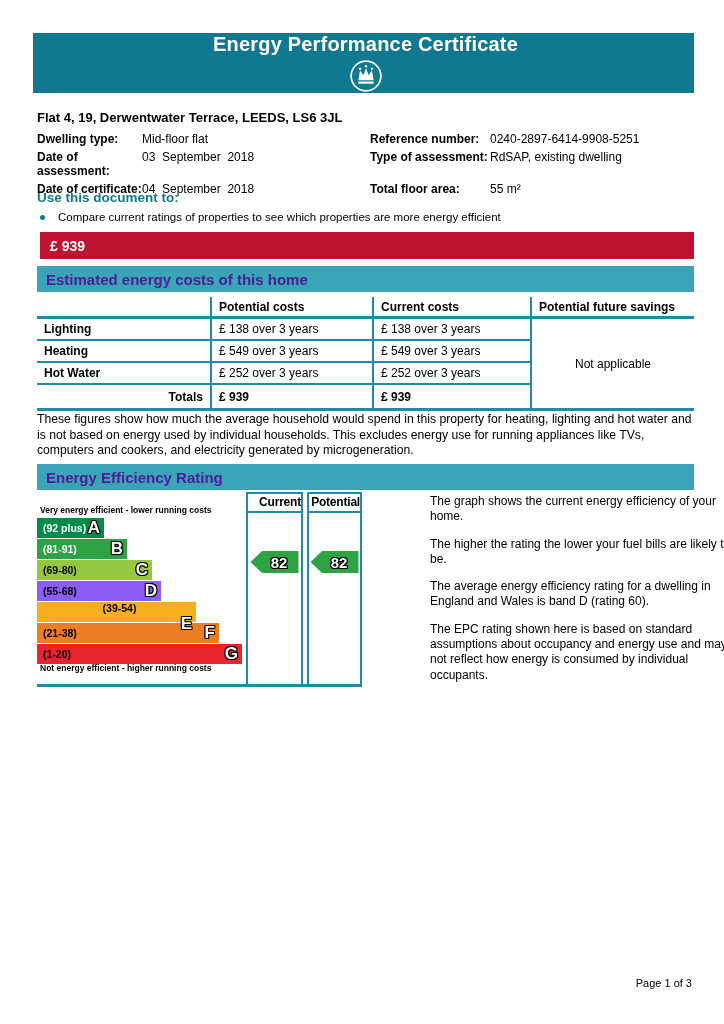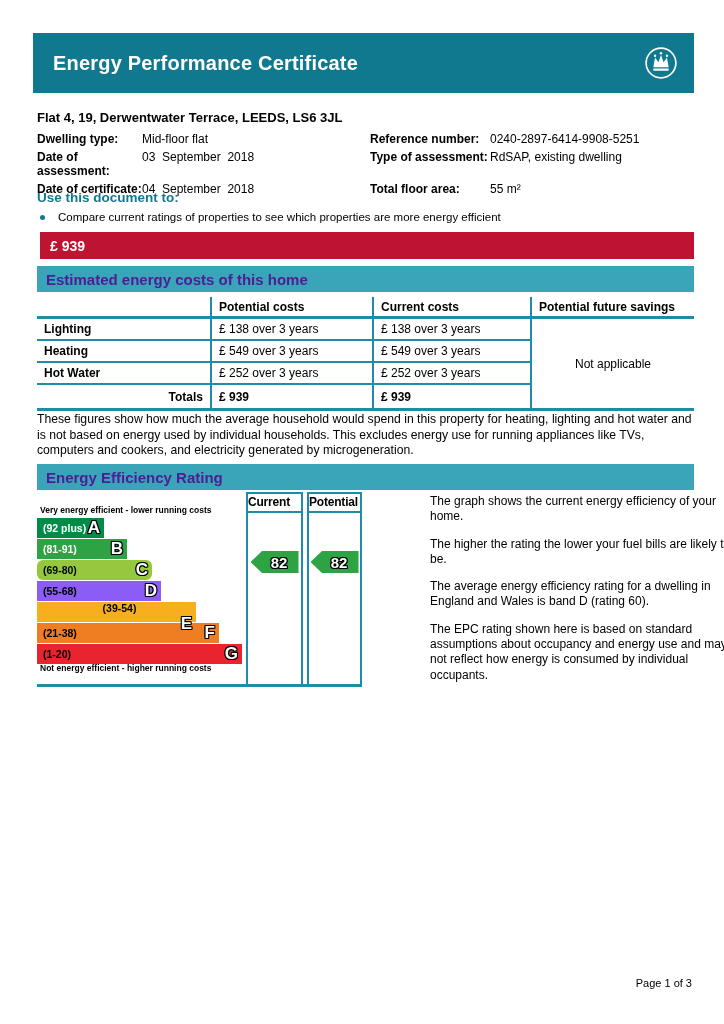--- a/index.html
+++ b/index.html
@@ -10,21 +10,21 @@
     --heading-teal:#10798F;
   }
   *{box-sizing:border-box;margin:0;padding:0;}
   html,body{background:#fff;}
   body{font-family:"Liberation Sans","DejaVu Sans",sans-serif;color:#000;}
   .page{position:relative;width:724px;height:1024px;background:#fff;overflow:hidden;}
 
   
   .header-banner{position:absolute;left:33px;top:33px;width:661px;height:60px;
     background:var(--header-teal);display:flex;align-items:center;justify-content:space-between;
-    padding:0 16px 0 20px;}
+    padding:0 16px 0 20px;flex-direction:column;}
   .header-title{color:#fff;font-size:20px;font-weight:bold;letter-spacing:.2px;}
   .gov-logo{display:flex;align-items:center;gap:7px;}
   .gov-logo svg{display:block;}
   .gov-text{color:#fff;font-size:22px;font-weight:400;letter-spacing:.2px;}
 
   
   .address{position:absolute;left:37px;top:110px;font-size:13px;font-weight:bold;}
   .details{position:absolute;left:37px;top:132px;width:657px;display:grid;
     grid-template-columns:105px 228px 120px auto;row-gap:4px;font-size:12px;}
   .detail-label{font-weight:bold;}
@@ -72,21 +72,21 @@
   .graph{position:absolute;left:0;top:0;width:325px;height:195px;border-bottom:3px solid var(--border-teal);}
   .graph-top-label{position:absolute;left:3px;top:13px;font-size:8.5px;font-weight:bold;}
   .graph-bottom-label{position:absolute;left:3px;top:171px;font-size:8.5px;font-weight:bold;}
   .bands{position:absolute;left:0;top:26px;}
   .band{height:20px;margin-bottom:1px;display:flex;align-items:center;}
   .band-range{font-size:10.5px;font-weight:bold;padding-left:6px;color:#000;}
   .band:nth-child(1) .band-range,.band:nth-child(2) .band-range{color:#fff;}
   .band-letter{margin-left:auto;padding-right:4px;font-size:17px;font-weight:bold;color:#fff;line-height:20px;
     text-shadow:-1px -1px 0 #000,1px -1px 0 #000,-1px 1px 0 #000,1px 1px 0 #000,0 -1px 0 #000,0 1px 0 #000,-1px 0 0 #000,1px 0 0 #000;}
   .col-hdr{position:absolute;top:0;height:25px;border:2px solid var(--border-teal);border-bottom:none;
-    font-size:12px;font-weight:bold;text-align:left;line-height:17px;letter-spacing:-.2px;}
+    font-size:12px;font-weight:bold;text-align:right;line-height:17px;letter-spacing:-.2px;}
   .col-hdr.cur{left:209px;width:57px;}
   .col-hdr.pot{left:270px;width:55px;}
   .col-box{position:absolute;top:19px;height:176px;border:2px solid var(--border-teal);}
   .col-box.cur{left:209px;width:57px;}
   .col-box.pot{left:270px;width:55px;}
   .arrow{position:absolute;top:38px;left:50%;transform:translateX(-50%);width:48px;height:22px;
     clip-path:polygon(0 50%,24% 0,100% 0,100% 100%,24% 100%);
     display:flex;align-items:center;justify-content:center;padding-left:9px;}
   .arrow span{color:#fff;font-size:15px;font-weight:bold;
     text-shadow:-1px -1px 0 #000,1px -1px 0 #000,-1px 1px 0 #000,1px 1px 0 #000,0 -1px 0 #000,0 1px 0 #000,-1px 0 0 #000,1px 0 0 #000;}
@@ -182,21 +182,21 @@
       <div class="graph-top-label">Very energy efficient - lower running costs</div>
       <div class="bands">
         <div class="band" style="width: 67px; background: rgb(0, 140, 72);">
           <span class="band-range">(92 plus)</span>
           <span class="band-letter">A</span>
         </div>
         <div class="band" style="width: 90px; background: rgb(45, 163, 67);">
           <span class="band-range">(81-91)</span>
           <span class="band-letter">B</span>
         </div>
-        <div class="band" style="width: 115px; background: rgb(149, 200, 62); border-radius: 6px;">
+        <div class="band" style="width: 115px; background: rgb(149, 200, 62);">
           <span class="band-range">(69-80)</span>
           <span class="band-letter">C</span>
         </div>
         <div class="band" style="width: 124px; background: #8b5cf6; text-align: right;">
           <span class="band-range">(55-68)</span>
           <span class="band-letter">D</span>
         </div>
         <div class="band" style="width: 159px; background: rgb(247, 175, 29); flex-direction: column;">
           <span class="band-range">(39-54)</span>
           <span class="band-letter">E</span>

